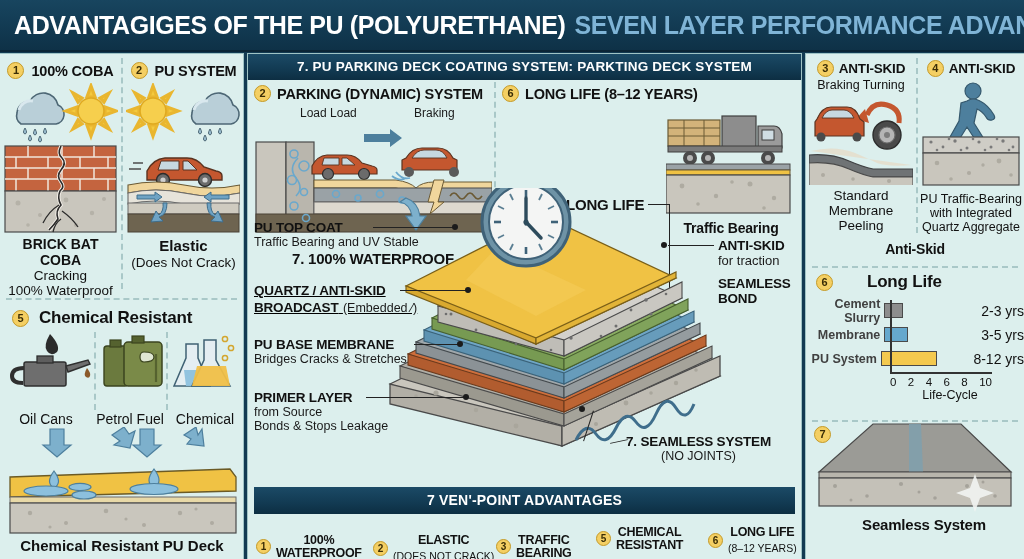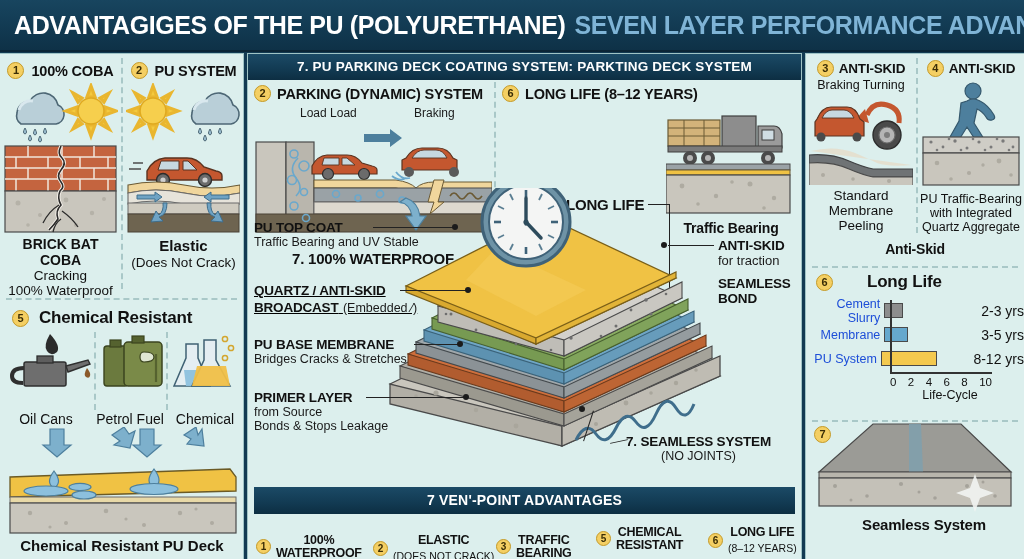--- a/index.html
+++ b/index.html
@@ -60,21 +60,21 @@
   .leader { position: absolute; background: #222; height: 1.4px; }
   .leaderv { position: absolute; background: #222; width: 1.4px; }
   .dot { position: absolute; width: 6px; height: 6px; border-radius: 50%; background: #1b1b1b; }
 
   
   #colR { left: 805px; top: 53px; width: 219px; height: 506px; border-right: none; border-bottom: none;}
 
   
   .chart { position: relative; }
   .chart-row { display: flex; align-items: center; height: 21px; margin-bottom: 3px; }
-  .chart-name { width: 84px; text-align: right; font-size: 12.5px; color: #1d4ed8; padding-right: 4px; }
+  .chart-name { width: 84px; text-align: right; font-size: 12.5px; color: #404040; padding-right: 4px; font-weight: bold; }
   .chart-track { position: relative; width: 100px; height: 15px; }
   .chart-bar { height: 15px; border: 1.2px solid #4a4a4a; }
   .chart-val { font-size: 14px; color: #111; margin-left: 4px; white-space: nowrap; }
   .tick-row { display: flex; width: 102px; margin-left: 84px; justify-content: space-between;
               font-size: 11.5px; color: #111; }
   .axis-title { text-align: center; font-size: 12.5px; color: #111; margin-left: 70px; }
 
   
   .adv-item { display: flex; align-items: center; gap: 5px; }
   .adv-txt { text-align: center; line-height: 1.02; }

